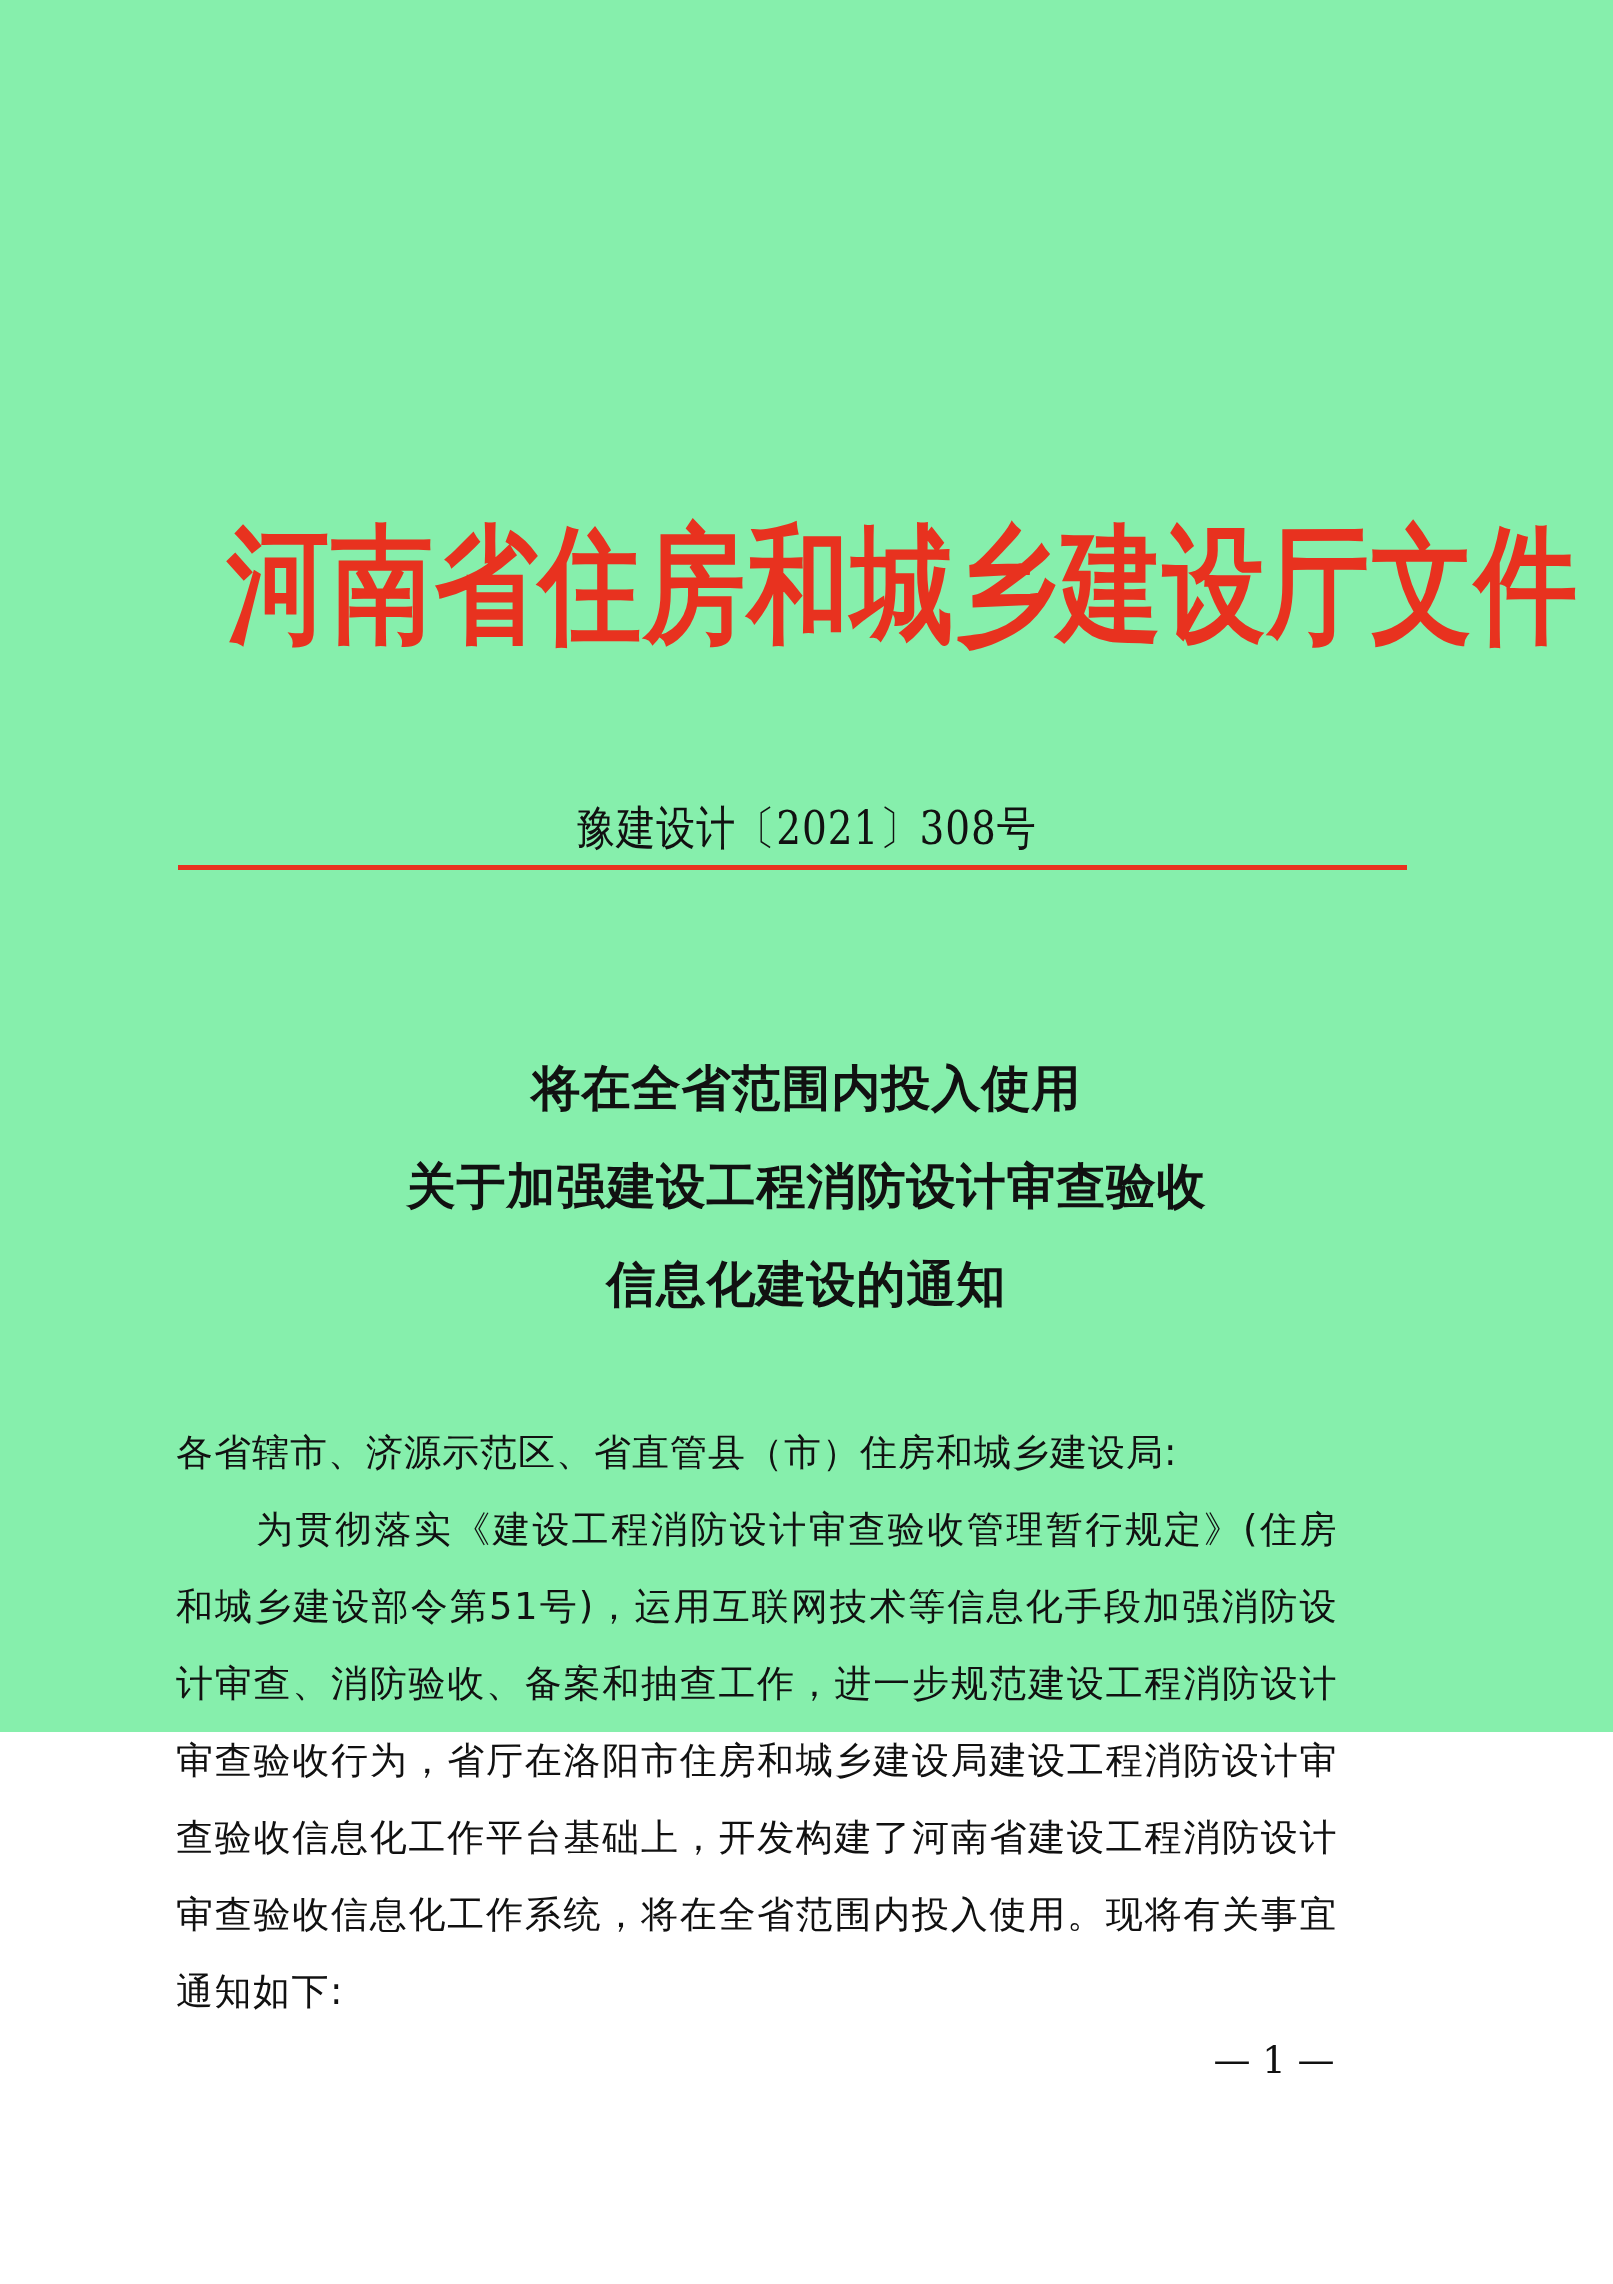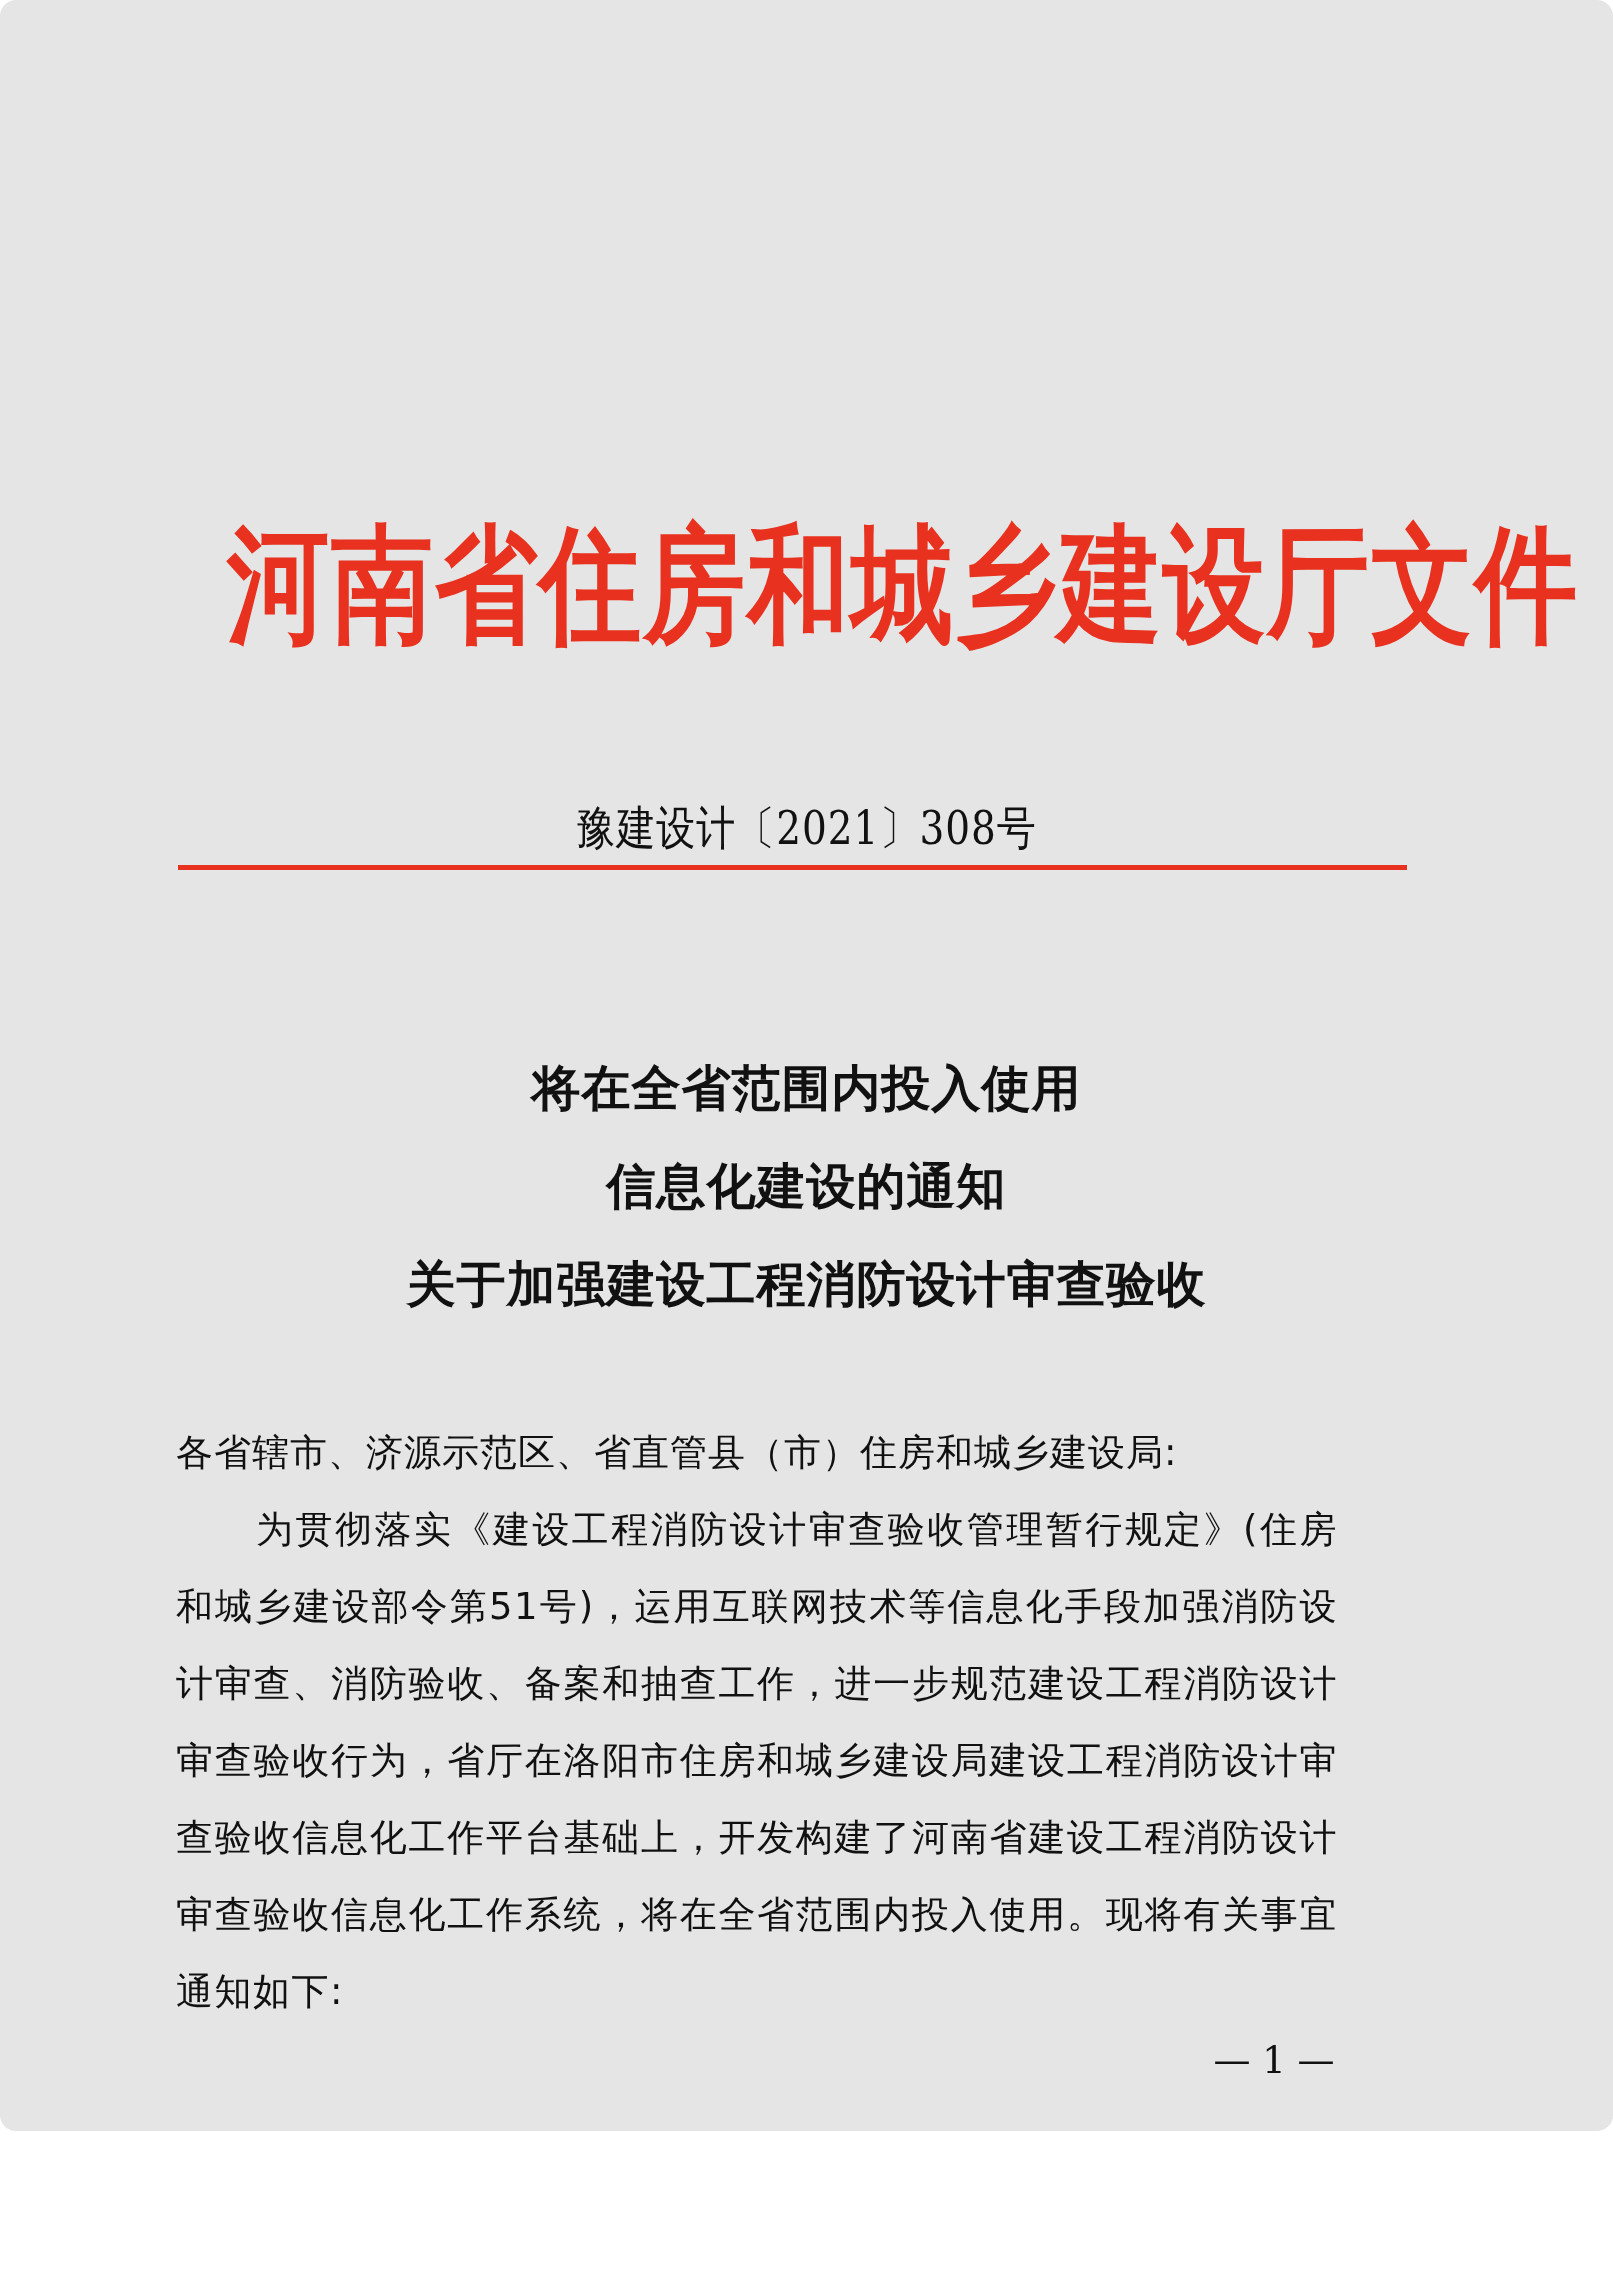--- a/index.html
+++ b/index.html
@@ -1,18 +1,18 @@
 <!DOCTYPE html>
 <html><head>
   <meta charset="utf-8">
   <style>
     html, body { margin: 0; padding: 0; background: #ffffff; }
     body { width: 1613px; height: 2285px; position: relative; overflow: hidden;
            font-family: "DejaVu Serif", "Liberation Serif", serif; color: #111; }
-    .page { position: absolute; left: 0; top: 0; width: 1613px; height: 2131px; background: #e5e5e5; border-radius: 16px; }
+    .page { position: absolute; left: 0; top: 0; width: 1613px; height: 1732px; background: #86efac; }
     .masthead { position: absolute; left: 227px; top: 505px; width: 1157px; text-align: center;
                 color: #e8321f; font-family: "DejaVu Sans", "Liberation Sans", sans-serif;
                 font-size: 102px; letter-spacing: 2px; line-height: 127px;
                 transform: scaleY(1.25); transform-origin: top center; font-weight: bold; white-space: nowrap; }
     .doc-number { position: absolute; left: 294px; top: 796px; width: 1025px; text-align: center;
                   font-family: "DejaVu Serif", "Liberation Serif", serif; font-size: 39px; color: #111;
                   transform: scaleY(1.2); transform-origin: top center; letter-spacing: 1px; }
     .red-rule { position: absolute; left: 178px; top: 865px; width: 1229px; height: 4.9px; background: #e8321f; }
     .title { position: absolute; left: 196px; top: 1039px; width: 1221px; text-align: center;
              font-family: "DejaVu Serif", "Liberation Serif", serif; font-weight: bold; font-size: 49px;
@@ -29,22 +29,22 @@
 </head>
 <body>
 
 <div class="page">
   <div class="masthead">河南省住房和城乡建设厅文件</div>
   <div class="doc-number">豫建设计〔2021〕308号</div>
   <div class="red-rule"></div>
 
   <div class="title">
     <div>将在全省范围内投入使用</div>
+    <div>关于加强建设工程消防设计审查验收</div>
     <div>信息化建设的通知</div>
-    <div>关于加强建设工程消防设计审查验收</div>
   </div>
 
   <div class="body-text">
     <div class="salutation">各省辖市、济源示范区、省直管县（市）住房和城乡建设局:</div>
     <div class="para">为贯彻落实《建设工程消防设计审查验收管理暂行规定》(住房和城乡建设部令第51号)，运用互联网技术等信息化手段加强消防设计审查、消防验收、备案和抽查工作，进一步规范建设工程消防设计审查验收行为，省厅在洛阳市住房和城乡建设局建设工程消防设计审查验收信息化工作平台基础上，开发构建了河南省建设工程消防设计审查验收信息化工作系统，将在全省范围内投入使用。现将有关事宜通知如下:</div>
   </div>
 
   <div class="page-number">— 1 —</div>
 </div>
 

